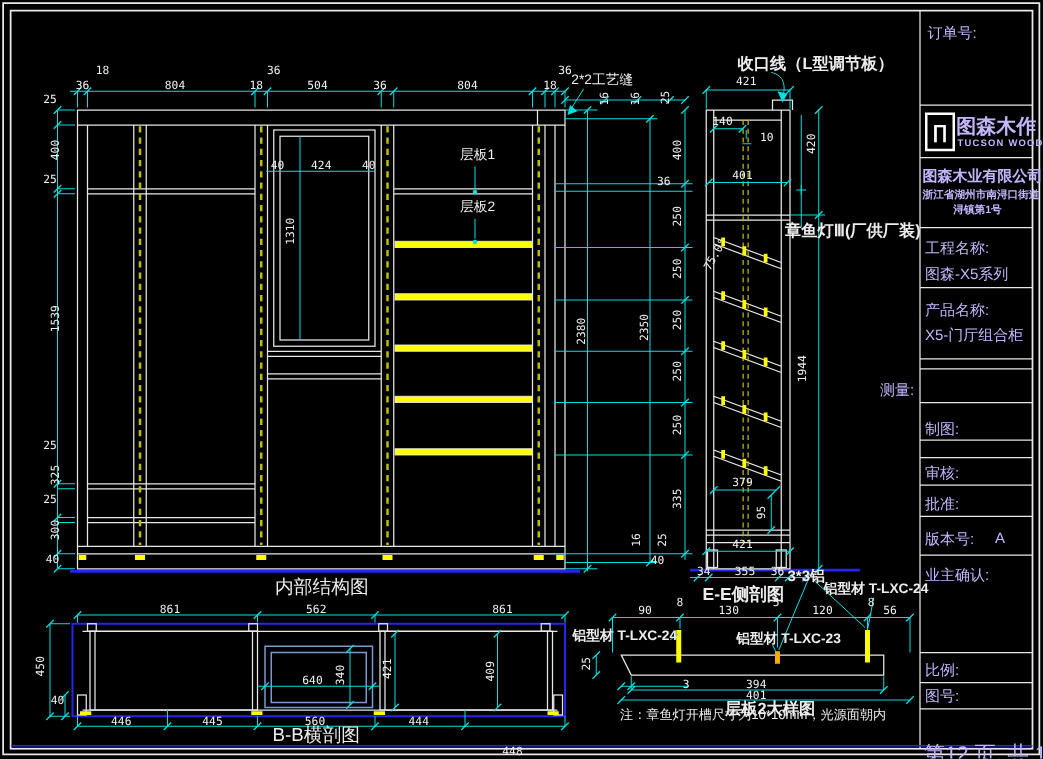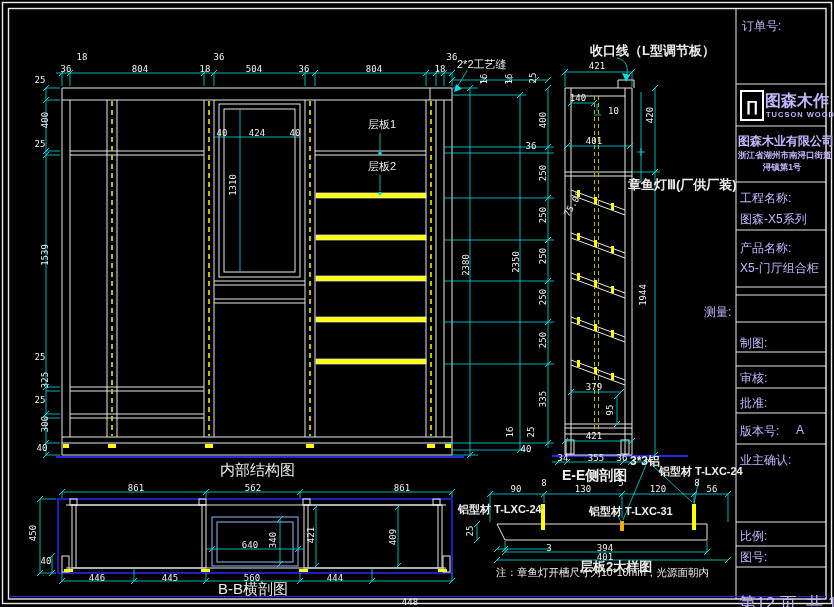--- a/index.html
+++ b/index.html
@@ -259,21 +259,21 @@
 <span class="lbl b" style="left:580px;top:560px;font-size:13px;">层板2大样图</span>
 
 <span class="lbl b" style="left:590px;top:44px;font-size:13px;">收口线（L型调节板）</span>
 <span class="lbl" style="left:457px;top:58px;font-size:11px;">2*2工艺缝</span>
 <span class="lbl b" style="left:628px;top:178px;font-size:13px;">章鱼灯Ⅲ(厂供厂装)</span>
 <span class="lbl" style="left:368px;top:118px;font-size:11px;">层板1</span>
 <span class="lbl" style="left:368px;top:160px;font-size:11px;">层板2</span>
 <span class="lbl b" style="left:630px;top:455px;font-size:12px;">3*3铝</span>
 <span class="lbl b" style="left:659px;top:465px;font-size:11px;">铝型材 T-LXC-24</span>
 <span class="lbl b" style="left:458px;top:503px;font-size:11px;">铝型材 T-LXC-24</span>
-<span class="lbl b" style="left:589px;top:505px;font-size:11px;">铝型材 T-LXC-31</span>
+<span class="lbl b" style="left:589px;top:505px;font-size:11px;">铝型材 T-LXC-23</span>
 
 <span class="lbl" style="left:496px;top:567px;font-size:10.5px;">注：章鱼灯开槽尺寸为10*10mm，光源面朝内</span>
 
 <span class="tb" style="left:742px;top:18px;font-size:12px;">订单号:</span>
 <div class="logo-box">
       <span>∏</span>
     </div>
 <span class="tb b" style="left:765px;top:91px;font-size:16px;">图森木作</span>
 <span class="tb b" style="left:766px;top:110px;font-size:7.5px;letter-spacing:1px;">TUCSON WOOD</span>
 <span class="tb b" style="left:738px;top:133px;font-size:12px;">图森木业有限公司</span>

